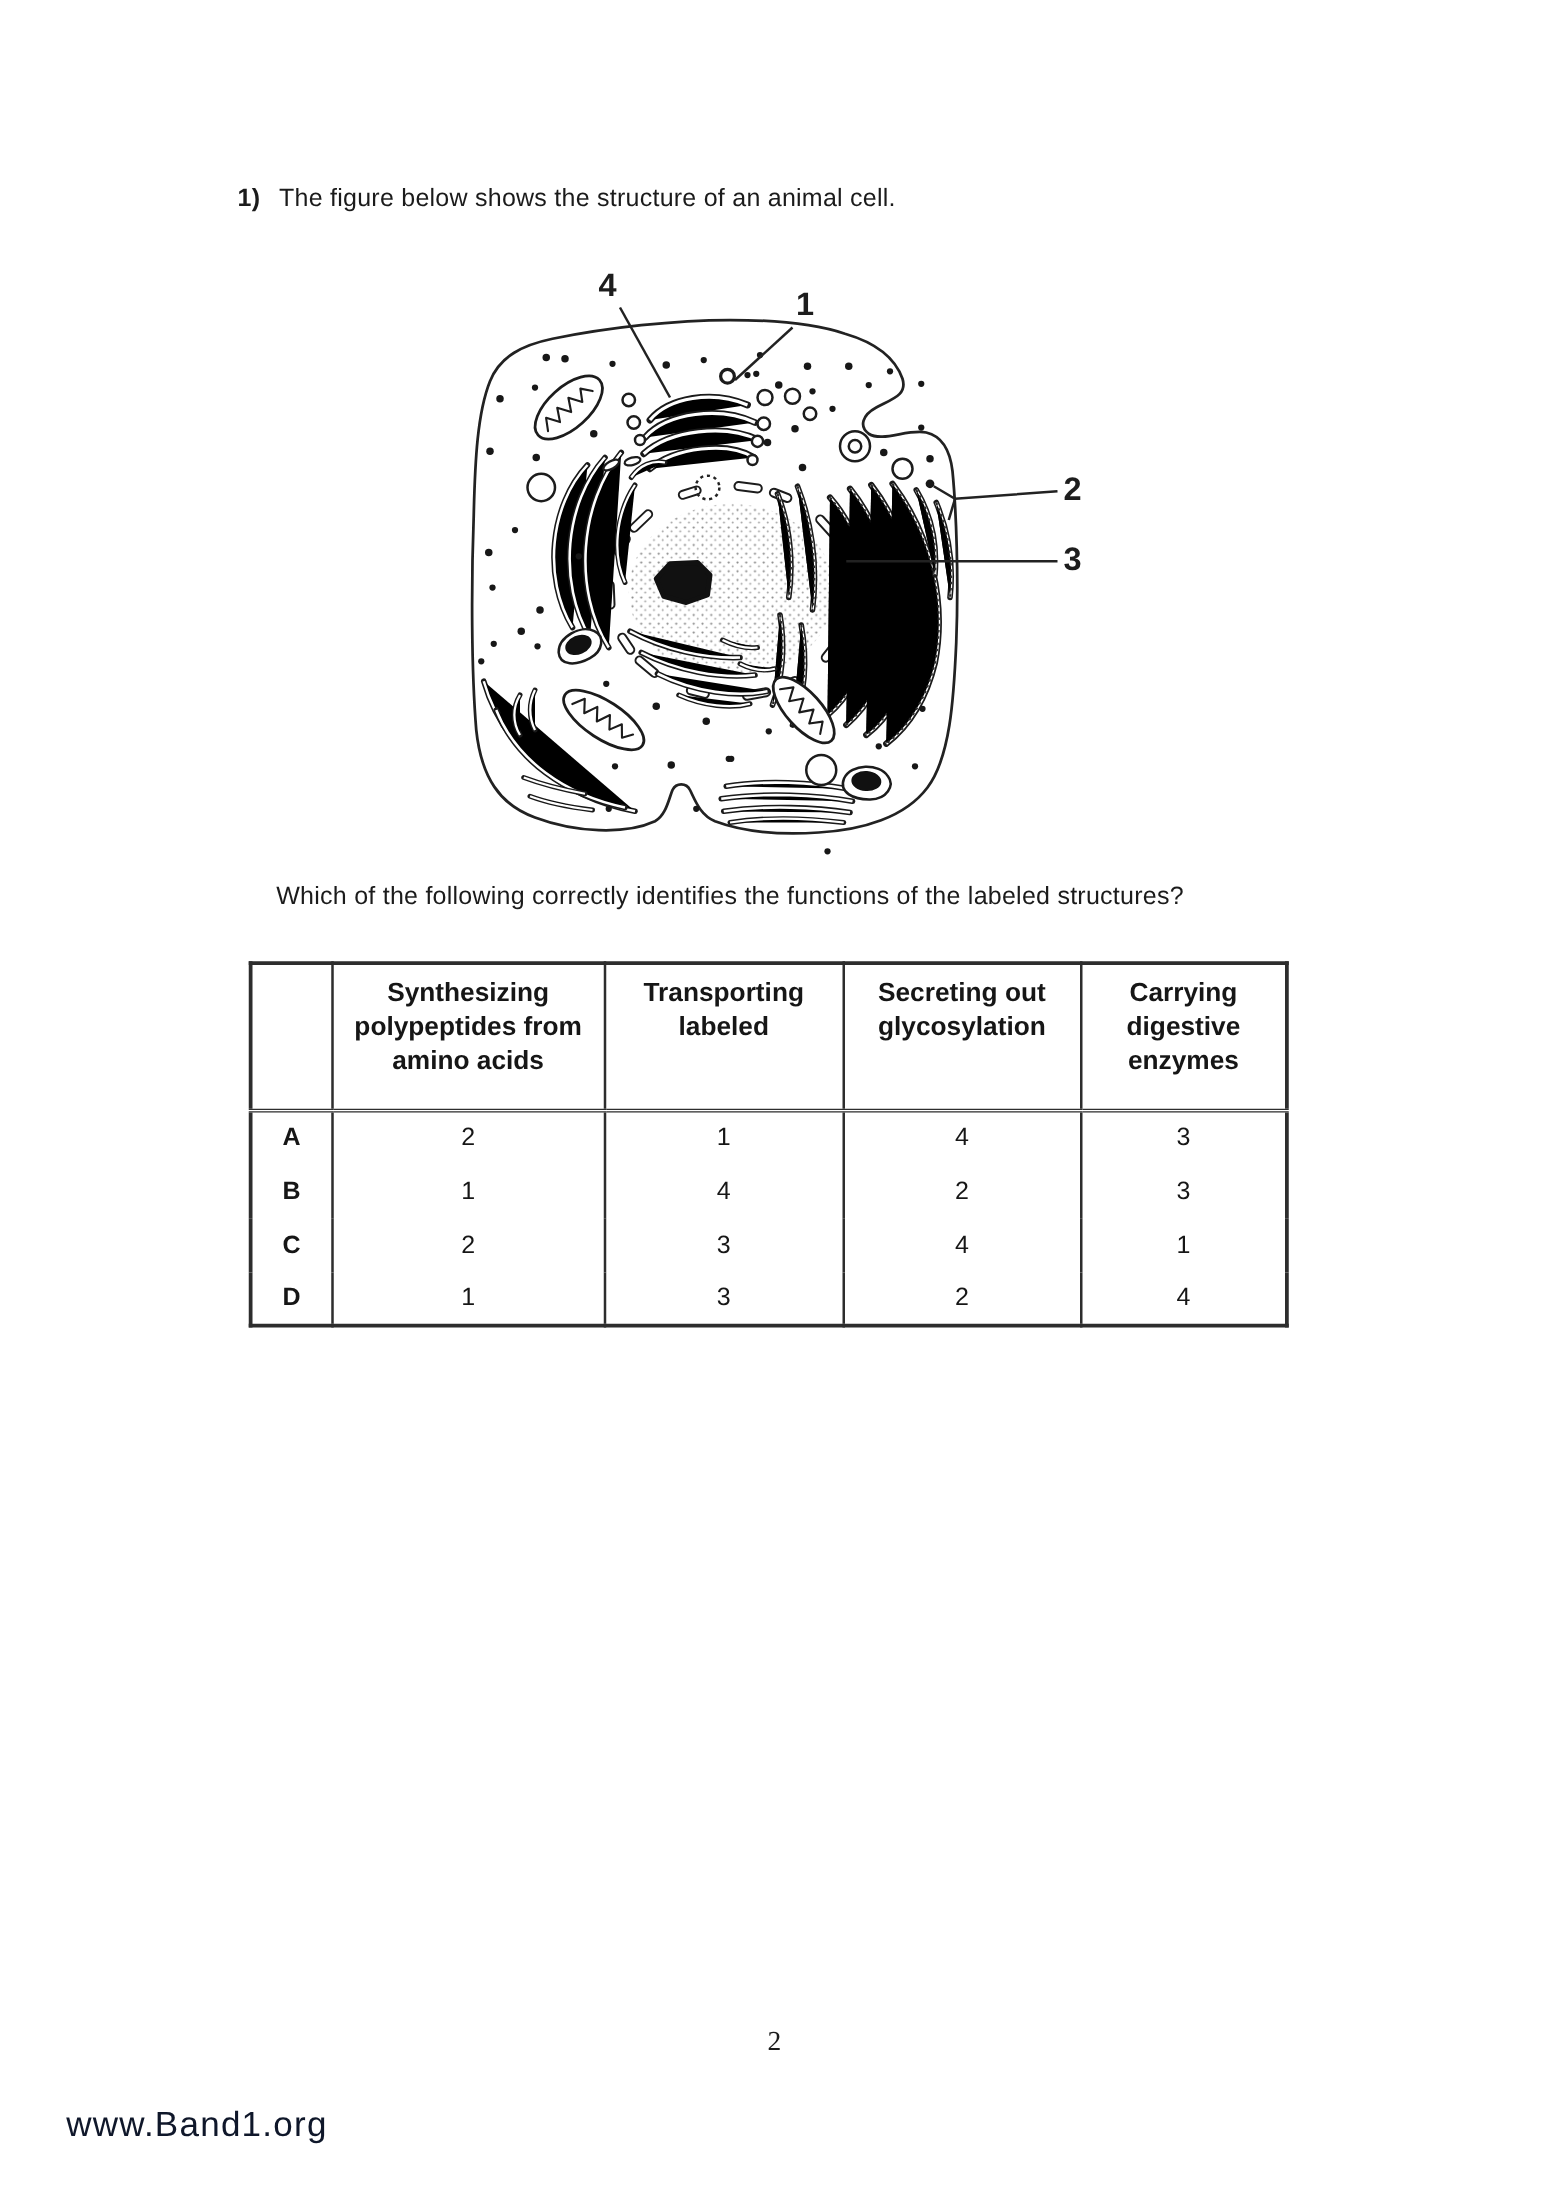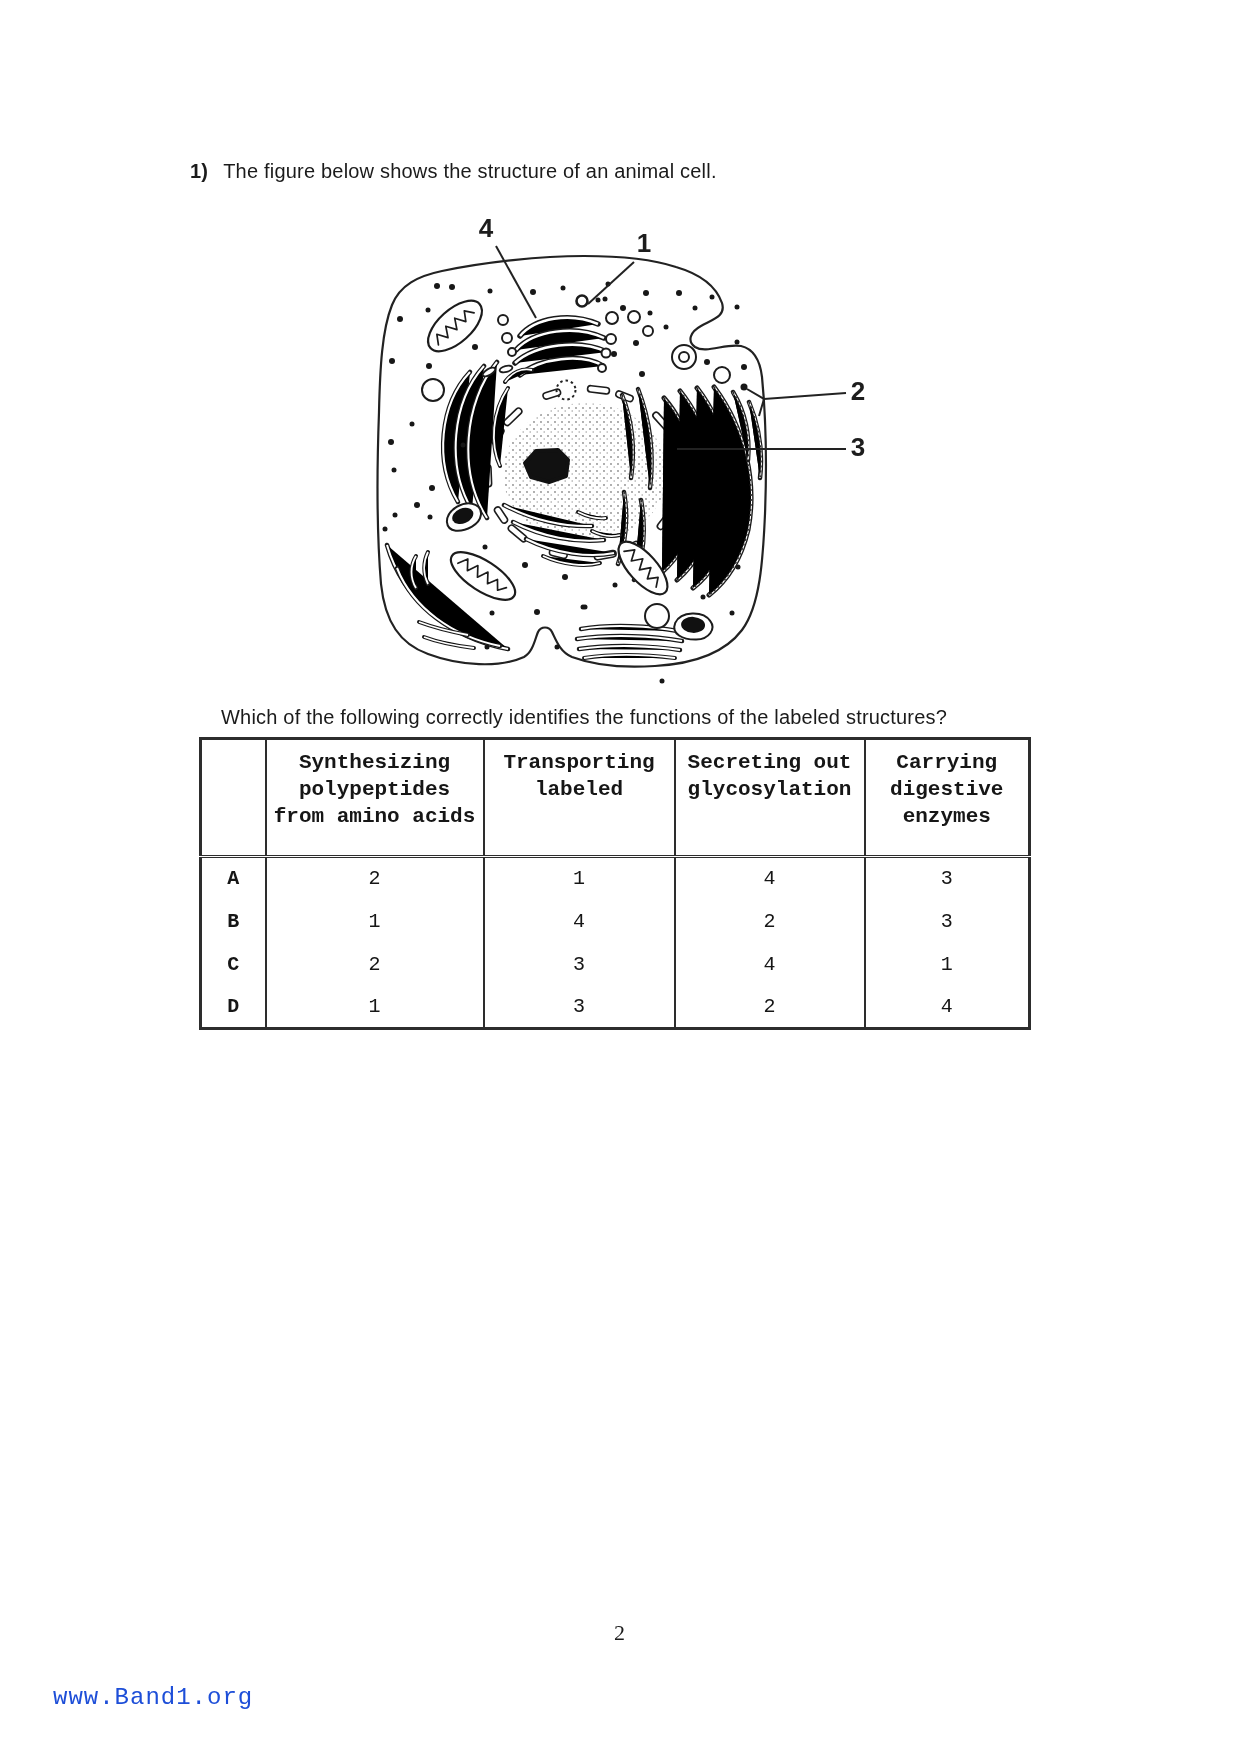--- a/index.html
+++ b/index.html
@@ -1,35 +1,35 @@
 <!DOCTYPE html>
 <html><head>
 <meta charset="utf-8">
 <style>
   html,body{margin:0;padding:0;background:#ffffff;}
   body{position:relative;width:1239px;height:1754px;font-family:"Liberation Sans",sans-serif;color:#161616;overflow:hidden;}
   .qline{position:absolute;font-size:20px;letter-spacing:.2px;color:#1b1b1b;white-space:nowrap;}
-  #q1{left:190px;top:160px;}
+  #q1{left:190px;top:148px;}
   #q1 .qnum{font-weight:bold;display:inline-block;margin-right:15px;}
   #prompt{left:221px;top:706px;}
   #figwrap{position:absolute;left:330px;top:192px;width:560px;height:500px;}
   svg{display:block;}
   .leader{stroke:#222;stroke-width:2;fill:none;}
   .figlabel{font-family:"Liberation Sans",sans-serif;font-size:26px;font-weight:700;fill:#1d1d1d;text-anchor:middle;}
   path.rb{fill:none;stroke-linecap:round;stroke-linejoin:round;}
   
-  #tablewrap{position:absolute;left:199px;top:737px;font-family:Liberation Mono, monospace;}
+  #tablewrap{position:absolute;left:199px;top:769px;}
   table{border-collapse:collapse;table-layout:fixed;width:829px;border:3px solid #2d2d2d;background:#fff;}
   th,td{border-left:2px solid #2d2d2d;text-align:center;vertical-align:middle;overflow:hidden;}
   thead th{height:105px;vertical-align:top;padding-top:9px;font-size:21px;line-height:27px;font-weight:bold;border-bottom:3px double #2d2d2d;}
   tbody tr{height:43px;}
   tbody th{font-size:20px;font-weight:bold;}
   tbody td{font-size:20px;font-weight:normal;}
   #pagenum{position:absolute;left:0;right:0;top:1620px;text-align:center;font-family:"Liberation Serif",serif;font-size:22px;color:#1c1c1c;}
-  #footer{position:absolute;left:53px;top:1684px;font-family:Liberation Mono, monospace;font-size:24px;letter-spacing:1px;color:#1d4ed8;}
+  #footer{position:absolute;left:53px;top:1684px;font-family:Liberation Sans, sans-serif;font-size:28px;letter-spacing:1px;color:#0f172a;}
 </style>
 </head>
 <body>
 
 <div class="qline" id="q1">
   <span class="qnum">1)</span><span>The figure below shows the structure of an animal cell.</span>
 </div>
 
 <div id="figwrap">
 <svg width="560" height="500" viewBox="330 192 560 500">

